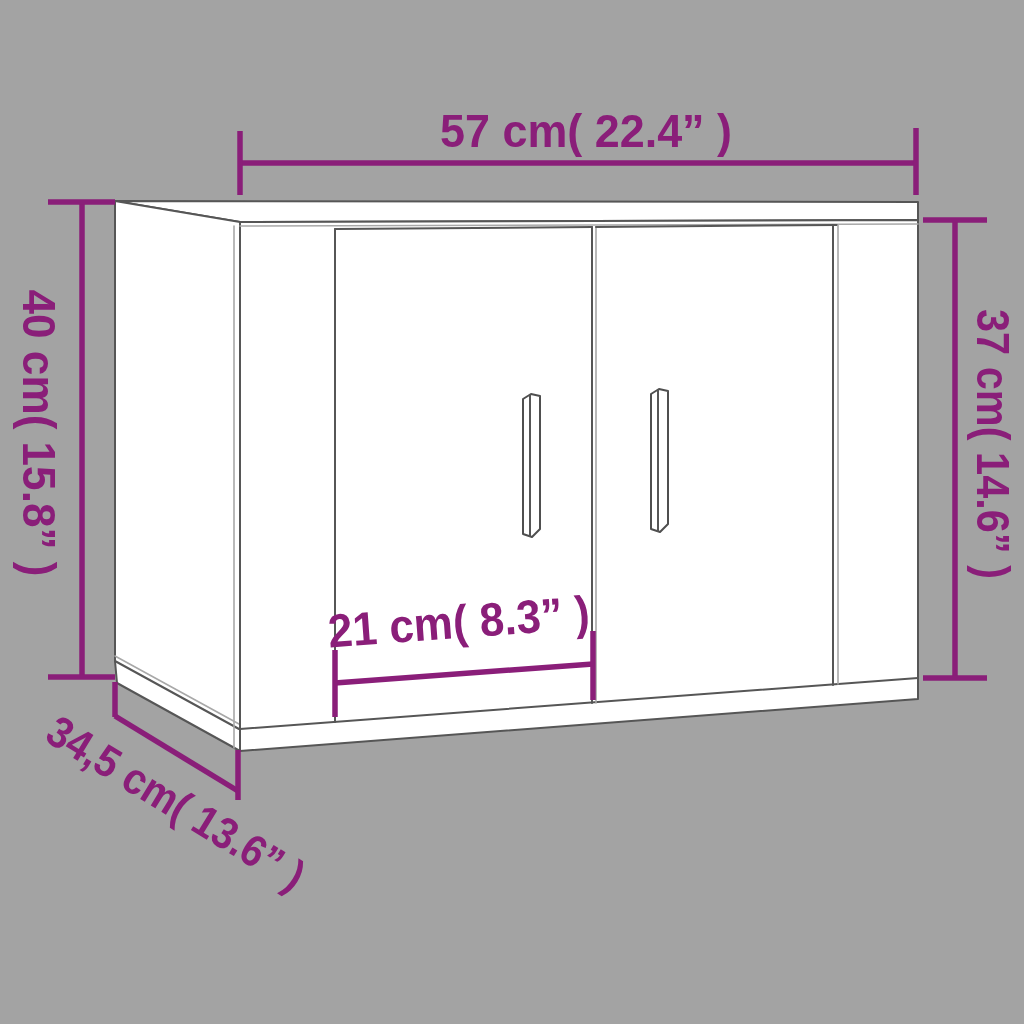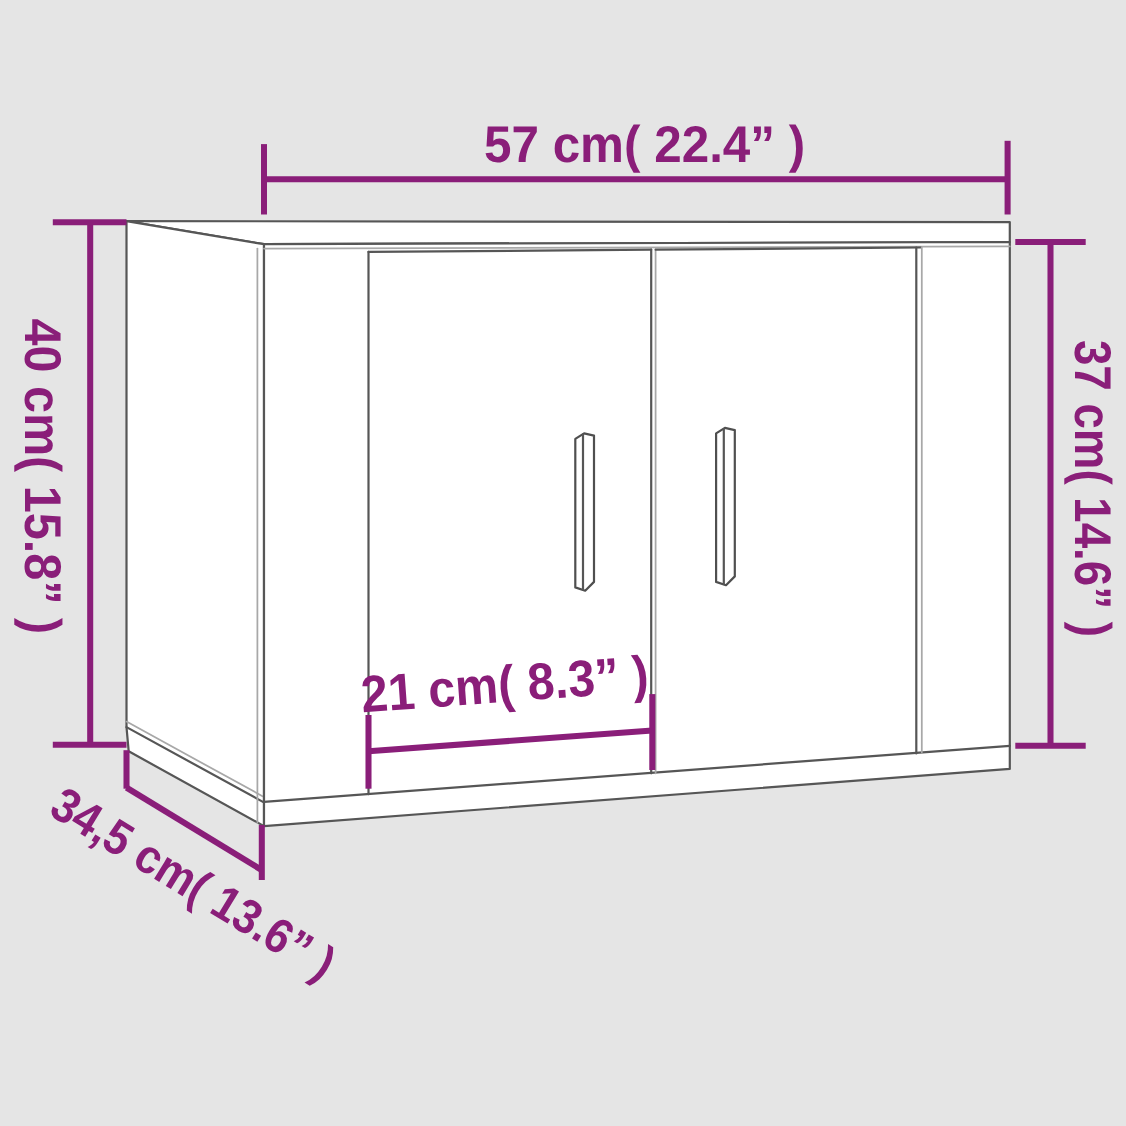--- a/index.html
+++ b/index.html
@@ -1,16 +1,16 @@
 <!DOCTYPE html>
 <html><head>
 <meta charset="utf-8">
 <style>
   html,body{margin:0;padding:0;background:#ffffff;}
-  .stage{width:1024px;height:1024px;background:#e5e5e5;position:relative;overflow:hidden;}
+  .stage{width:1024px;height:1024px;background:#a3a3a3;position:relative;overflow:hidden;}
   svg{display:block;}
   .face{fill:#ffffff;stroke:#565656;stroke-width:2;stroke-linejoin:round;}
   .edge{fill:none;stroke:#565656;stroke-width:2;stroke-linecap:round;}
   .edge-light{fill:none;stroke:#a8a8a8;stroke-width:1.6;stroke-linecap:round;}
   .handle{fill:#ffffff;stroke:#4f4f4f;stroke-width:2;stroke-linejoin:round;}
   .dim{fill:none;stroke:#8a1e79;stroke-width:5.5;stroke-linecap:butt;}
   .dim-text{fill:#8a1e79;font-family:"Liberation Sans","DejaVu Sans",sans-serif;
             font-weight:bold;font-size:47px;}
   .dim-text-sm{font-size:44px;}
 </style>

